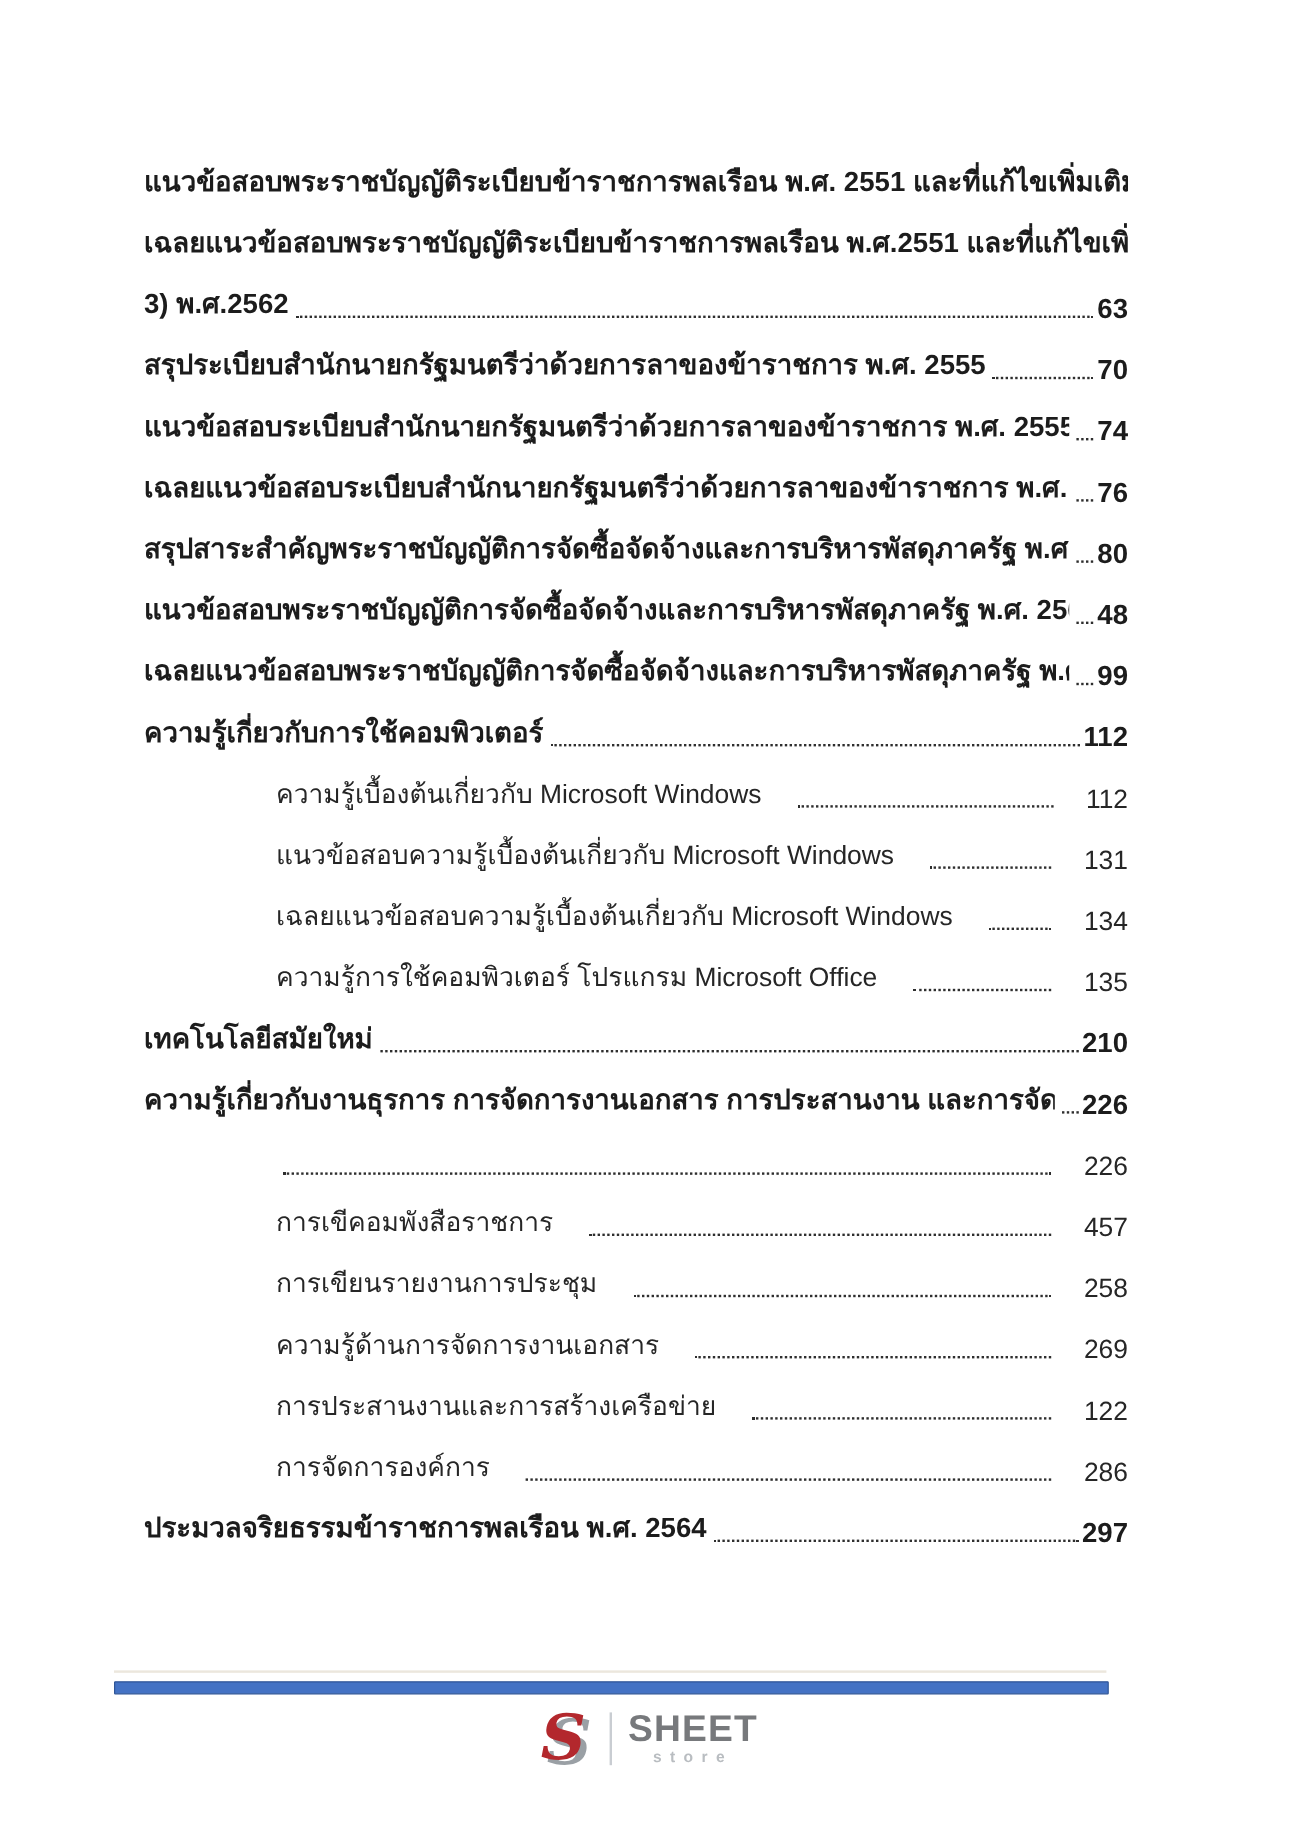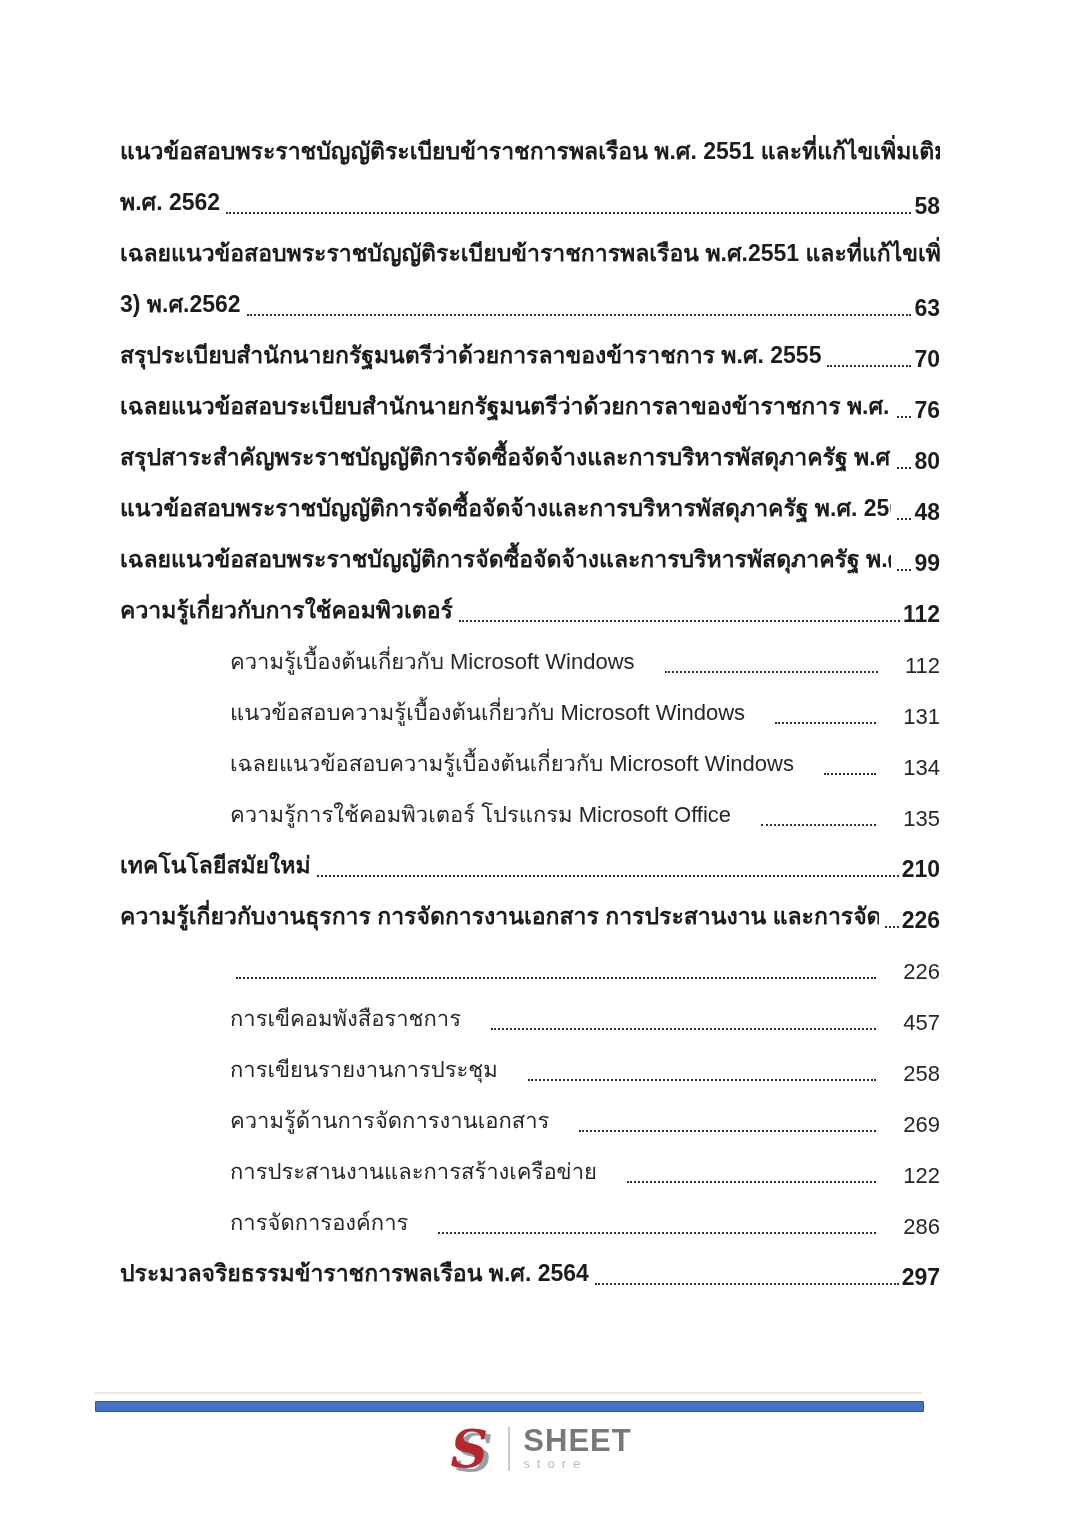--- a/index.html
+++ b/index.html
@@ -47,50 +47,50 @@
   }
   .logo-mark{
     position:relative;width:52px;height:48px;
     font-family:"DejaVu Serif","Liberation Serif",serif;
     font-weight:700;font-style:italic;
     font-size:52px;line-height:48px;text-align:center;
   }
   .logo-mark .mark-shadow{position:absolute;left:5px;top:4px;right:-5px;color:#9aa0a5;}
   .logo-mark .mark-front{position:absolute;left:0;top:0;right:0;color:#b3282d;}
   .logo-divider{width:2px;height:44px;background:#c9cdd2;}
-  .logo-words{display:flex;flex-direction:column;align-items:flex-start;}
+  .logo-words{display:flex;flex-direction:column;align-items:center;}
   .logo-brand{font-size:31px;font-weight:700;color:#77797c;letter-spacing:1px;line-height:28px;}
-  .logo-sub{font-size:13px;color:#b9bdc1;letter-spacing:7px;line-height:14px;margin-top:2px;}
+  .logo-sub{font-size:13px;color:#b9bdc1;letter-spacing:7px;line-height:14px;margin-top:2px;font-weight:bold;}
 </style>
 </head>
 <body>
 
 <main class="toc" id="toc-root">
     <div class="toc-line lvl0">
     <span class="toc-text">แนวข้อสอบพระราชบัญญัติระเบียบข้าราชการพลเรือน พ.ศ. 2551 และที่แก้ไขเพิ่มเติมถึง (ฉบับที่ 3)</span>
 
-  </div>
-    <div class="toc-line lvl0">
-    <span class="toc-text">พ.ศ. 2562</span>
-    <span class="leader"></span>
-    <span class="toc-page">58</span>
   </div>
     <div class="toc-line lvl0">
     <span class="toc-text">เฉลยแนวข้อสอบพระราชบัญญัติระเบียบข้าราชการพลเรือน พ.ศ.2551 และที่แก้ไขเพิ่มเติมถึง (ฉบับที่</span>
 
   </div>
     <div class="toc-line lvl0">
     <span class="toc-text">3) พ.ศ.2562</span>
     <span class="leader"></span>
     <span class="toc-page">63</span>
   </div>
     <div class="toc-line lvl0">
     <span class="toc-text">สรุประเบียบสำนักนายกรัฐมนตรีว่าด้วยการลาของข้าราชการ พ.ศ. 2555</span>
     <span class="leader"></span>
     <span class="toc-page">70</span>
+  </div>
+    <div class="toc-line lvl0">
+    <span class="toc-text">แนวข้อสอบระเบียบสำนักนายกรัฐมนตรีว่าด้วยการลาของข้าราชการ พ.ศ. 2555</span>
+    <span class="leader"></span>
+    <span class="toc-page">74</span>
   </div>
     <div class="toc-line lvl0">
     <span class="toc-text">เฉลยแนวข้อสอบระเบียบสำนักนายกรัฐมนตรีว่าด้วยการลาของข้าราชการ พ.ศ. 2555</span>
     <span class="leader"></span>
     <span class="toc-page">76</span>
   </div>
     <div class="toc-line lvl0">
     <span class="toc-text">สรุปสาระสำคัญพระราชบัญญัติการจัดซื้อจัดจ้างและการบริหารพัสดุภาครัฐ พ.ศ. 2560</span>
     <span class="leader"></span>
     <span class="toc-page">80</span>

